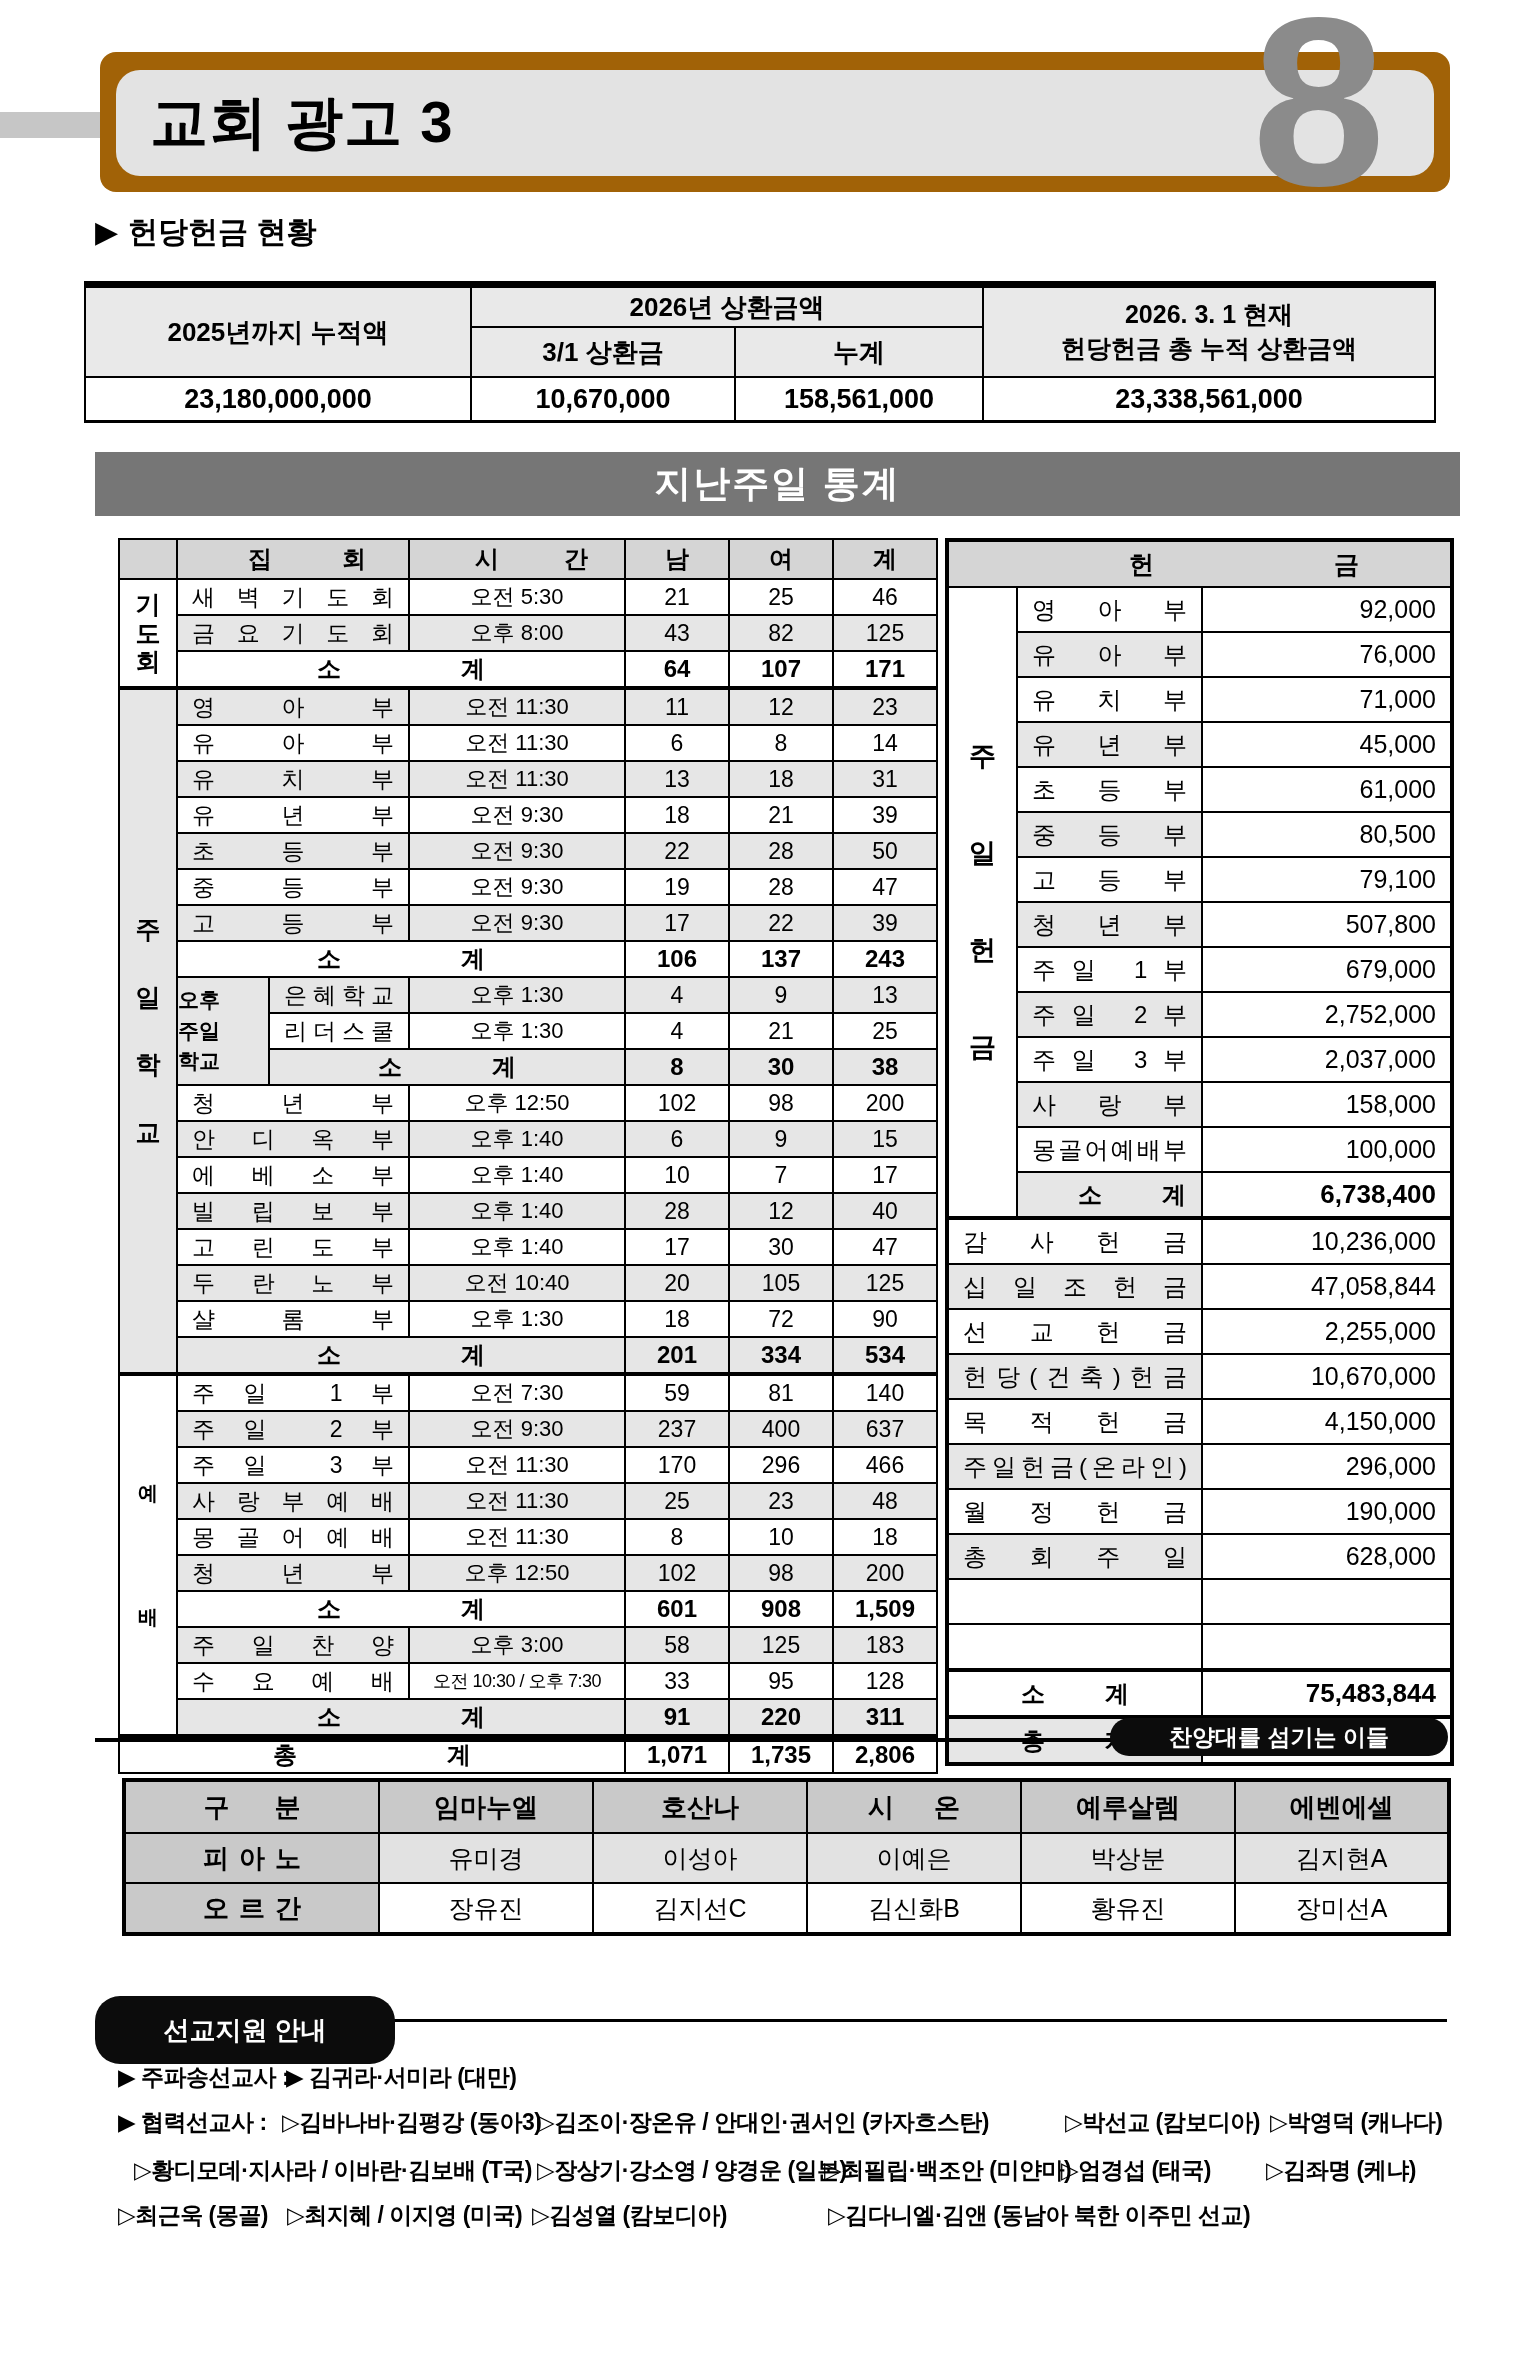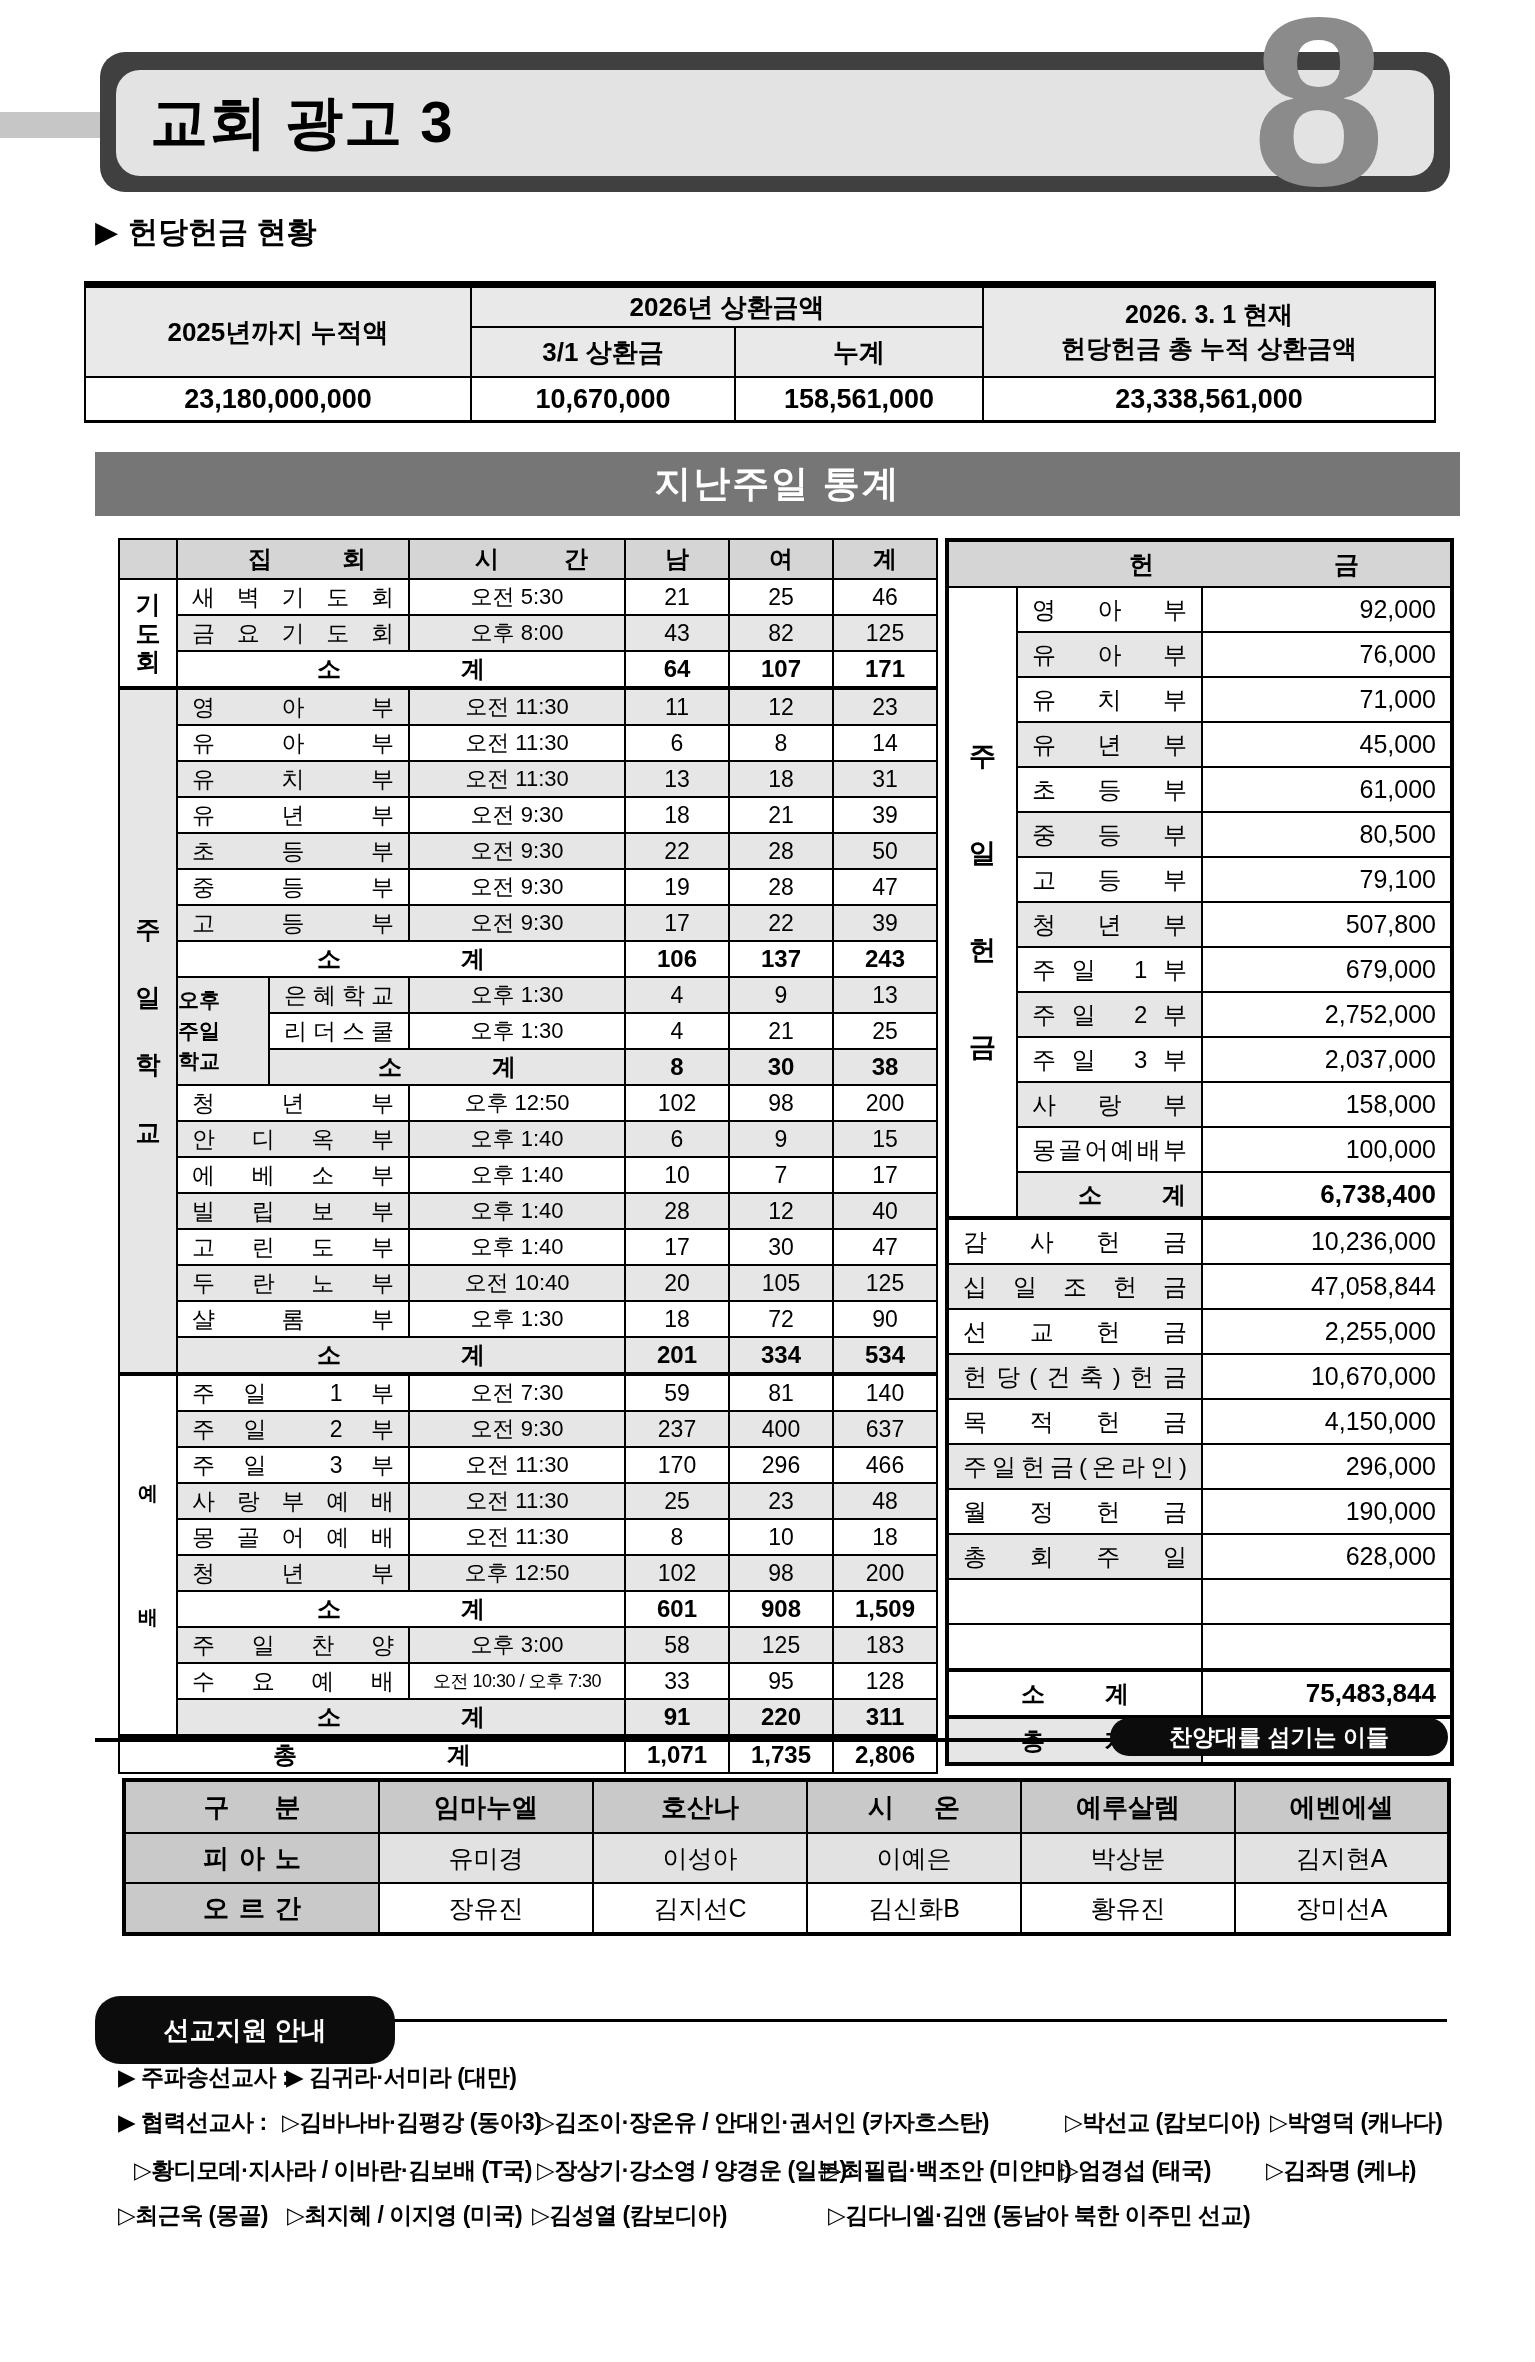--- a/index.html
+++ b/index.html
@@ -1,21 +1,21 @@
 <!DOCTYPE html>
 <html><head>
 <meta charset="utf-8">
 <style>
   html,body{margin:0;padding:0;background:#fff;}
   body{font-family:"Liberation Sans","DejaVu Sans",sans-serif;color:#000;}
   .page{position:relative;width:1535px;height:2362px;background:#fff;overflow:hidden;}
 
   
   .left-strip{position:absolute;left:0;top:112px;width:102px;height:26px;background:#c6c6c6;}
-  .title-outer{position:absolute;left:100px;top:52px;width:1350px;height:140px;background:#404040;border-radius:25px;}
+  .title-outer{position:absolute;left:100px;top:52px;width:1350px;height:140px;background:#a16207;border-radius:16px;}
   .title-inner{position:absolute;left:16px;top:18px;right:16px;bottom:16px;background:#e3e3e3;border-radius:24px;display:flex;align-items:center;}
   .title-text{font-size:58px;font-weight:900;letter-spacing:1px;padding-left:34px;}
   .page-num{position:absolute;left:1252px;top:6px;font-size:240px;line-height:0.8;font-weight:800;color:#8b8b8b;z-index:5;}
 
   
   .sec-heading{position:absolute;left:95px;top:212px;font-size:30px;font-weight:800;}
   .sec-heading .mk{margin-right:10px;}
 
   
   table{border-collapse:collapse;table-layout:fixed;background:#fff;}

